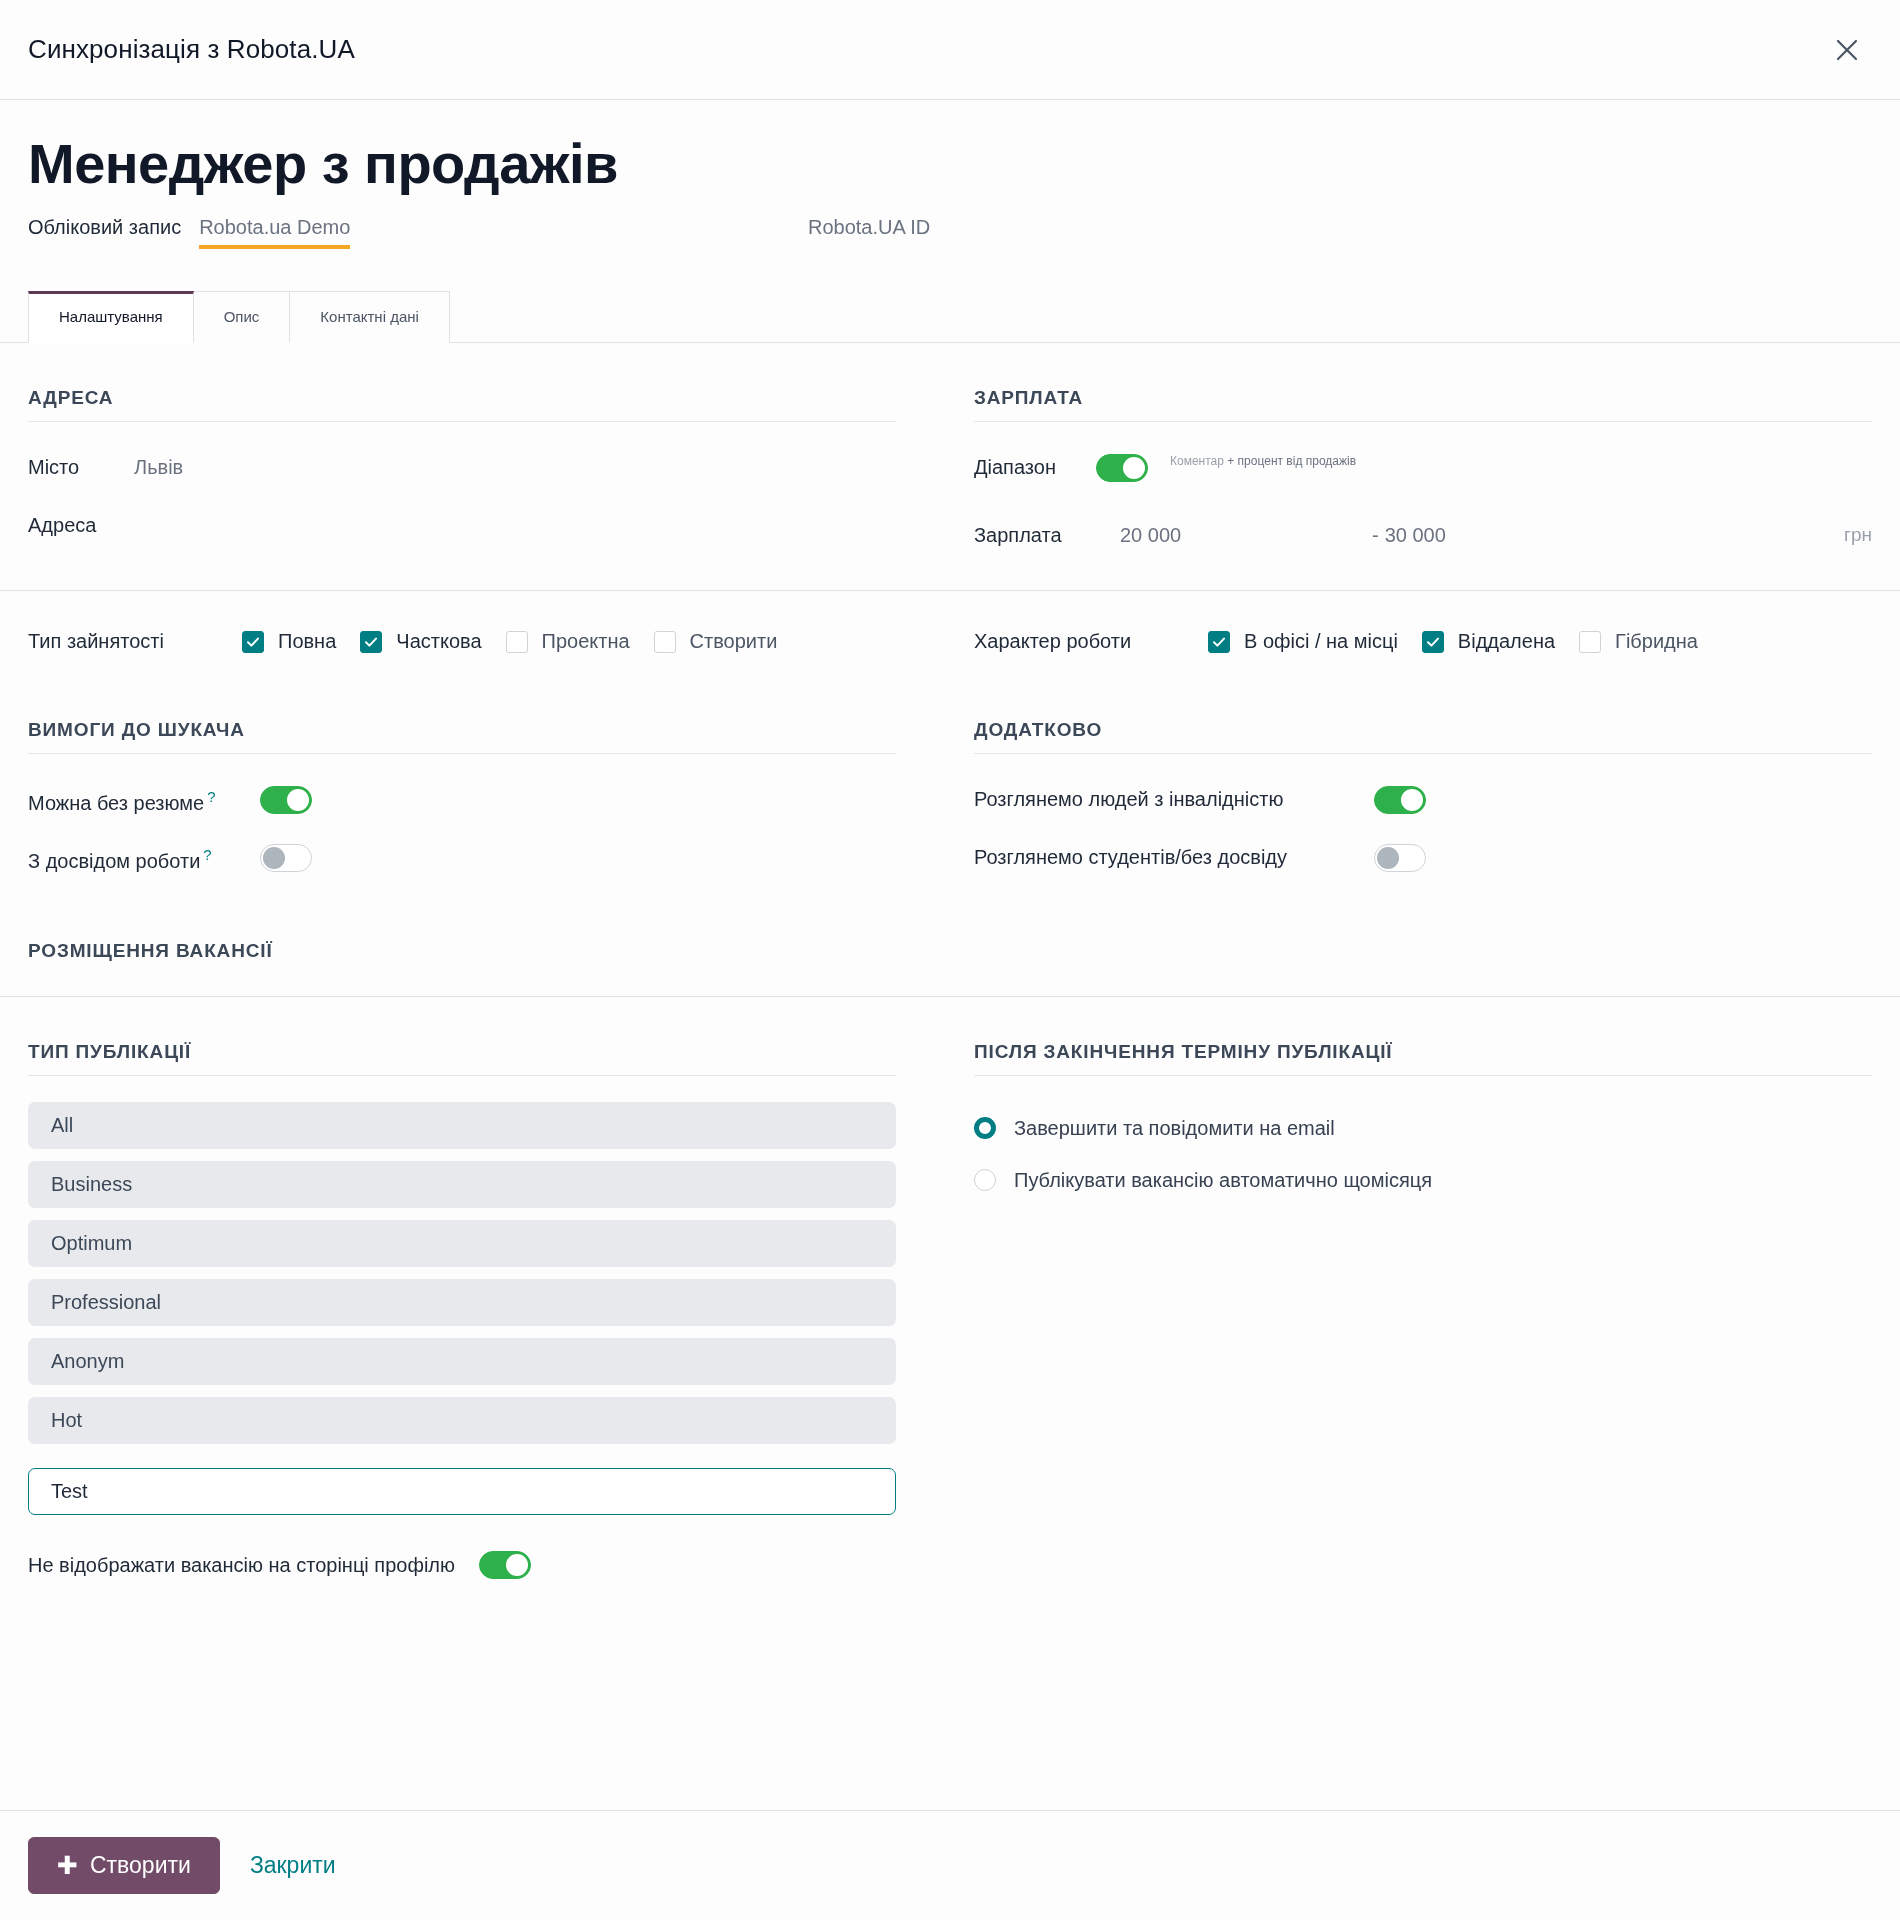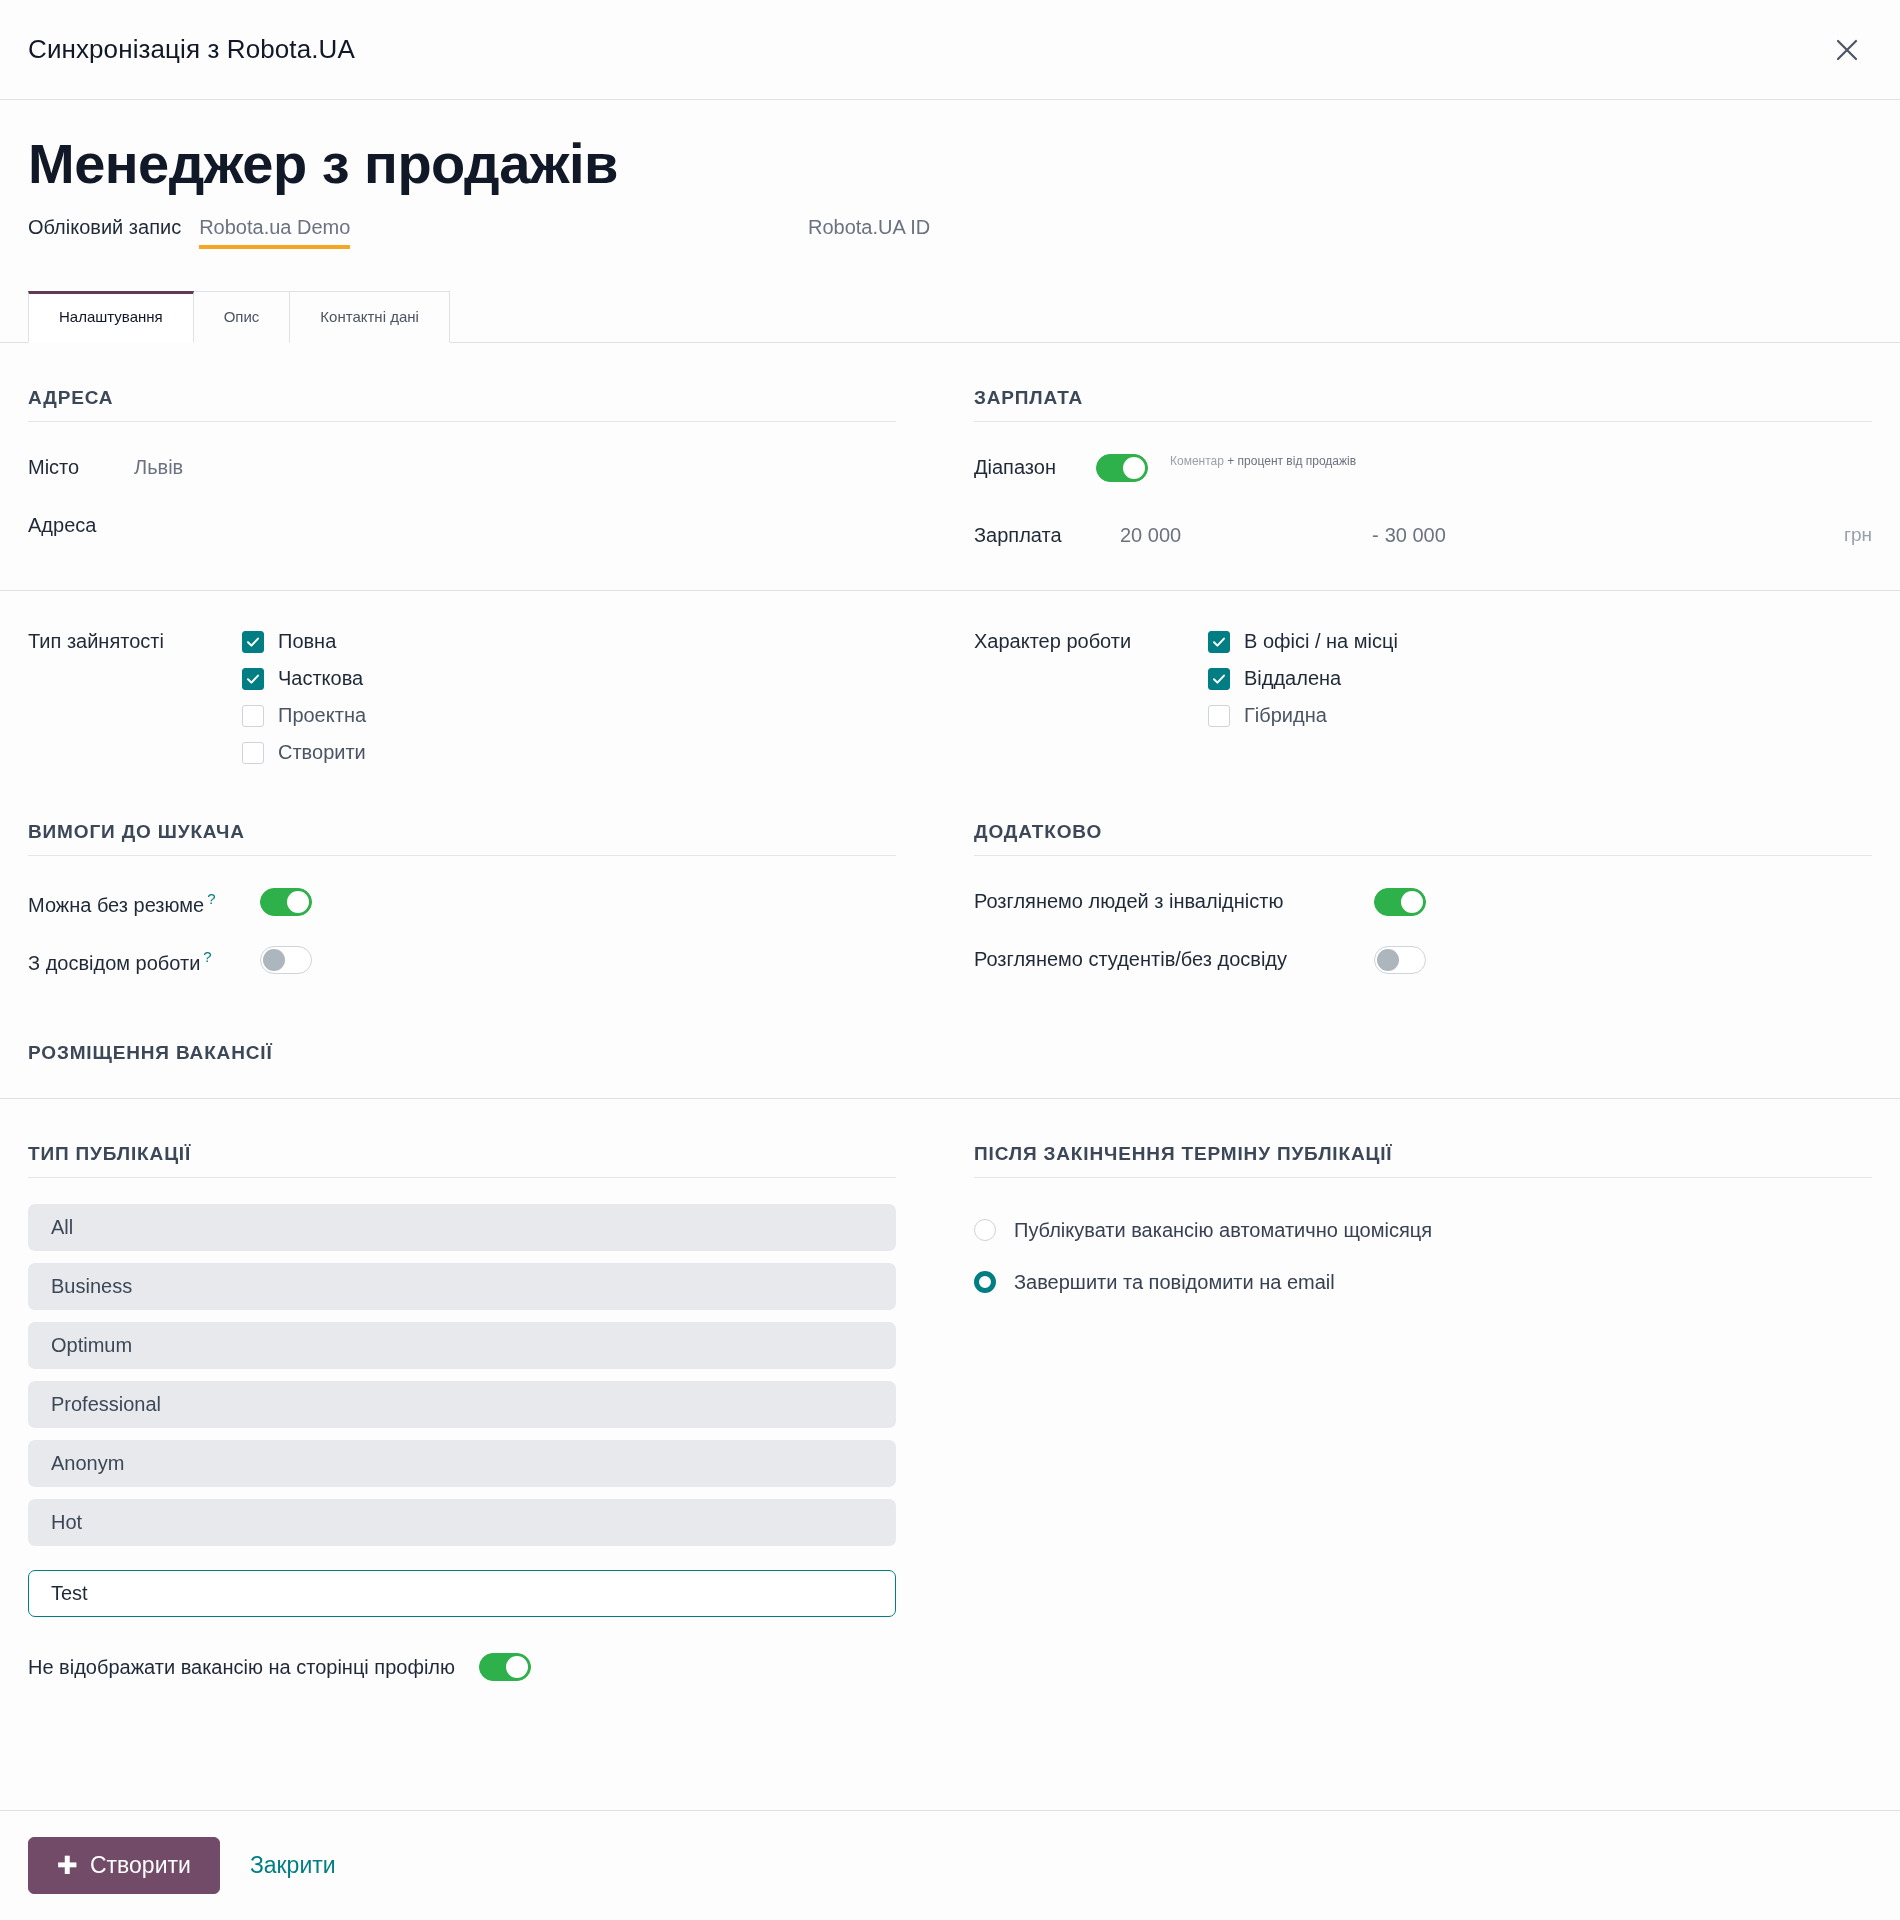--- a/index.html
+++ b/index.html
@@ -184,21 +184,21 @@
   .switch .knob {
     position: absolute;
     top: 50%; transform: translateY(-50%);
     width: 22px; height: 22px;
     border-radius: 50%;
   }
   .switch.on .knob { right: 2px; background: #ffffff; }
   .switch.off .knob { left: 2px; background: #adb5bd; }
 
   
-  .chk-list { display: flex; flex-direction: column; }
+  .chk-list { display: flex; flex-direction: row; gap: 24px; }
   .chk-row { display: flex; align-items: center; height: 37px; }
   .cbox {
     width: 22px; height: 22px;
     border-radius: 3px;
     display: inline-flex; align-items: center; justify-content: center;
     flex: 0 0 auto;
     cursor: pointer;
   }
   .cbox.checked { background: #017e84; border: 1px solid #017e84; }
   .cbox.unchecked { background: #ffffff; border: 1px solid #ced4da; }
@@ -503,26 +503,26 @@
             <div class="chip">Anonym</div>
             <div class="chip">Hot</div>
             <div style="flex-basis:100%;height:0"></div>
             <div class="chip selected">Test</div>
           </div>
         </div>
 
         <div class="col right">
           <div class="group-title">ПІСЛЯ ЗАКІНЧЕННЯ ТЕРМІНУ ПУБЛІКАЦІЇ</div>
           <div class="radio-row">
+            <span class="radio sel"></span>
+            <span class="radio-label">Завершити та повідомити на email</span>
+          </div>
+          <div class="radio-row">
             <span class="radio unsel"></span>
             <span class="radio-label">Публікувати вакансію автоматично щомісяця</span>
-          </div>
-          <div class="radio-row">
-            <span class="radio sel"></span>
-            <span class="radio-label">Завершити та повідомити на email</span>
           </div>
         </div>
       </div>
 
       <div class="profile-toggle-row">
         <span class="lbl">Не відображати вакансію на сторінці профілю</span>
         <span class="switch on">
             <span class="knob"></span>
           </span>
       </div>

